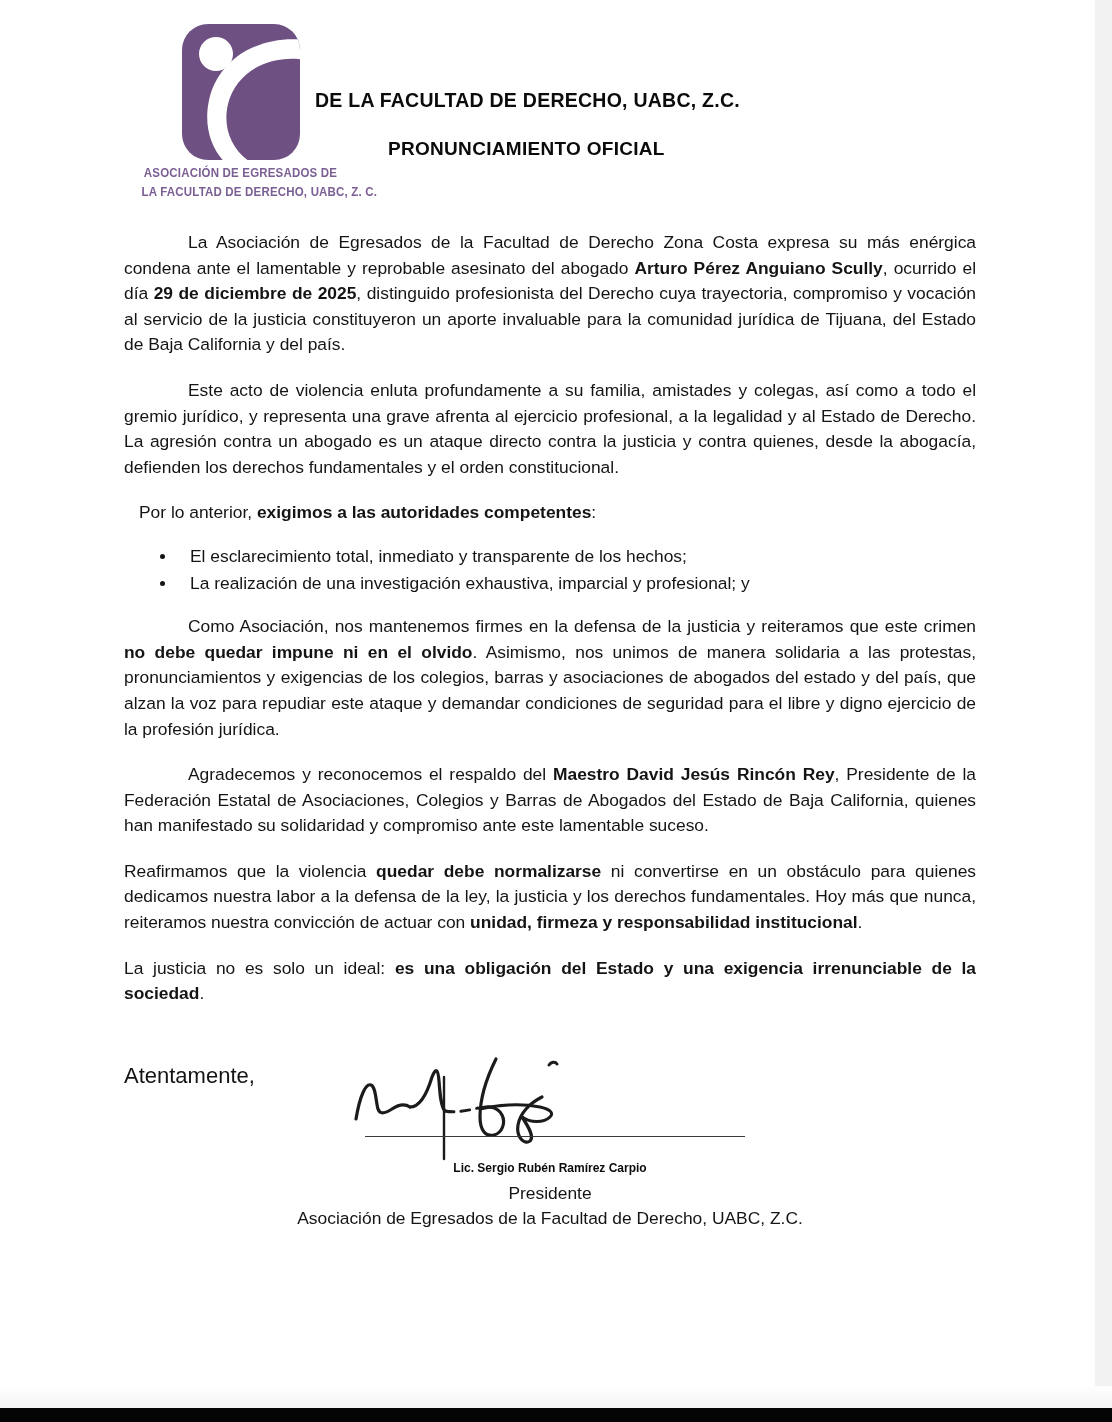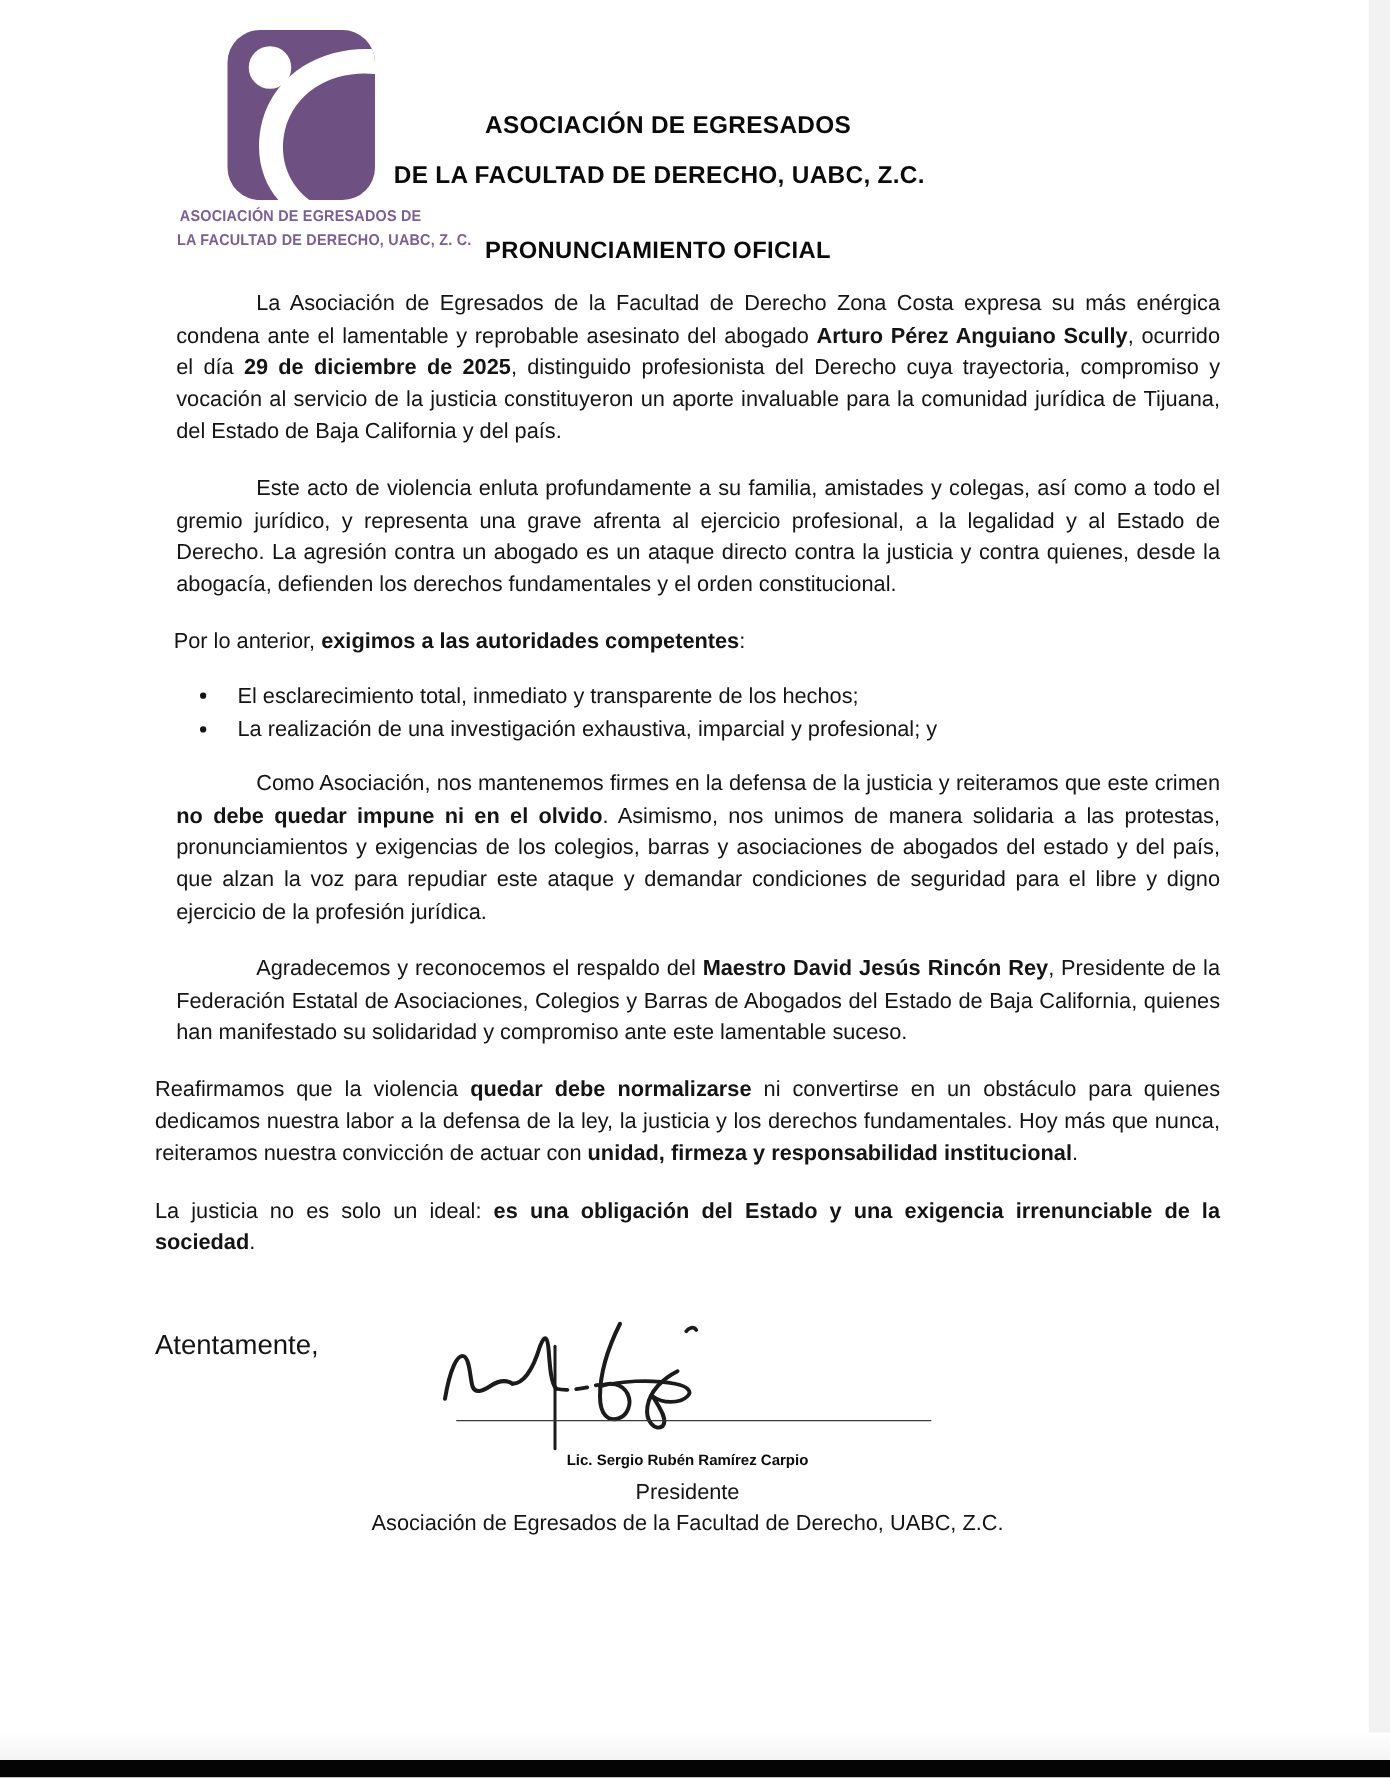--- a/index.html
+++ b/index.html
@@ -92,21 +92,21 @@
   .org-line {
     font-size: 19.5px;
     font-weight: bold;
     letter-spacing: .25px;
     color: #0b0b0b;
     line-height: 40px;
   }
   .org-line-1 { padding-left: 78px; }
   .org-line-2 { padding-left: 5px; }
   .doc-title {
-    margin-top: 30px;
+    margin-top: 18px;
     padding-left: 78px;
     font-size: 19px;
     font-weight: bold;
     letter-spacing: .3px;
     color: #0b0b0b;
   }
 
   
   .body-copy {
     position: absolute;
@@ -115,21 +115,21 @@
     width: 852px;
   }
   p.para {
     margin: 0 0 20px 0;
     font-size: 17.4px;
     line-height: 25.6px;
     text-align: justify;
     text-justify: inter-word;
     color: #141414;
   }
-  p.para.indent { text-indent: 64px; margin-left: 17px; }
+  p.para.indent { text-indent: 64px; }
   p.para.tight { margin-bottom: 18px; margin-left: 15px; }
   p.para b { font-weight: bold; }
 
   ul.demands {
     margin: 0 0 18px 0;
     padding: 0;
     list-style: none;
   }
   ul.demands li {
     position: relative;
@@ -231,21 +231,20 @@
             <circle cx="36" cy="32" r="17" fill="#ffffff"></circle>
             <path d="M92 56 C 72 58, 60 76, 64 96 C 68 116, 90 126, 112 120 L 120 56 Z" fill="#6e5182"></path>
           </g>
         </svg>
       </div>
       <div class="logo-caption">ASOCIACIÓN DE EGRESADOS DE</div>
       <div class="logo-caption">LA FACULTAD DE DERECHO, UABC, Z. C.</div>
     </div>
 
     <div class="header-titles">
-      <div class="org-line org-line-1">ASOCIACIÓN DE EGRESADOS</div>
       <div class="org-line org-line-2">DE LA FACULTAD DE DERECHO, UABC, Z.C.</div>
       <div class="doc-title">PRONUNCIAMIENTO OFICIAL</div>
     </div>
 
   </div>
 
   <div class="body-copy">
 
     <p class="para indent"><span>La Asociación de Egresados de la Facultad de Derecho Zona Costa expresa su más enérgica condena ante el lamentable y reprobable asesinato del abogado </span><b>Arturo Pérez Anguiano Scully</b><span>, ocurrido el día </span><b>29 de diciembre de 2025</b><span>, distinguido profesionista del Derecho cuya trayectoria, compromiso y vocación al servicio de la justicia constituyeron un aporte invaluable para la comunidad jurídica de Tijuana, del Estado de Baja California y del país.</span></p>
 

